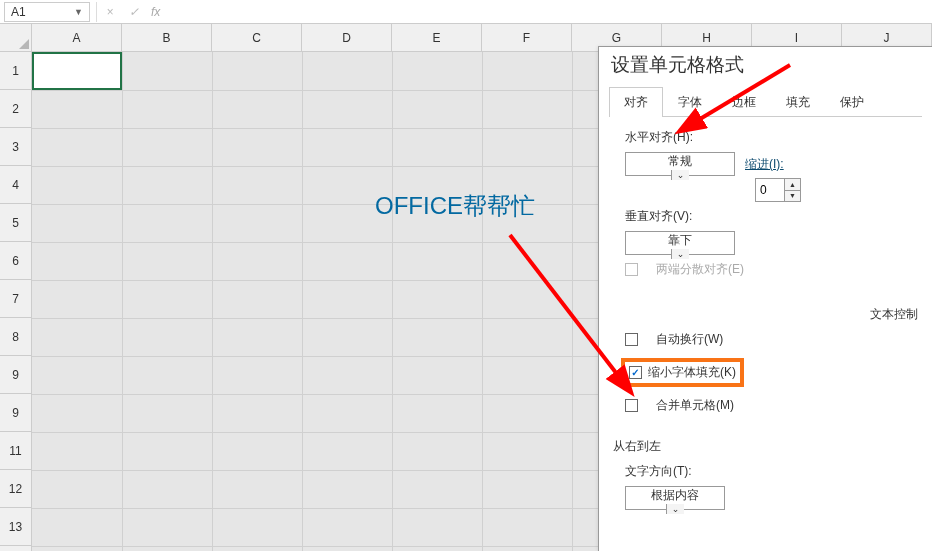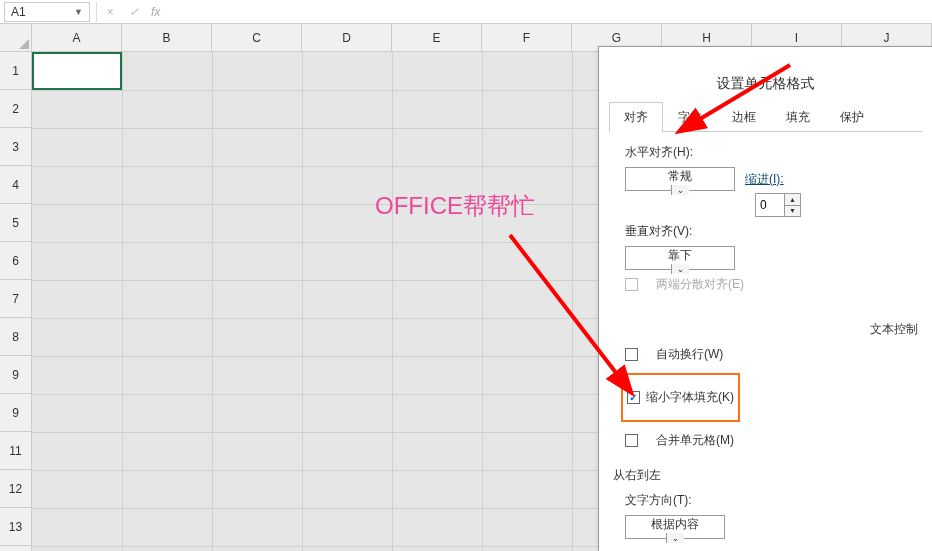--- a/index.html
+++ b/index.html
@@ -30,25 +30,25 @@
 .col-head { width: 90px; border-right: 1px solid #ccc; display: flex; align-items: center; justify-content: center; color: #333; }
 .col-head.first { width: 90px; }
 
 
 .grid-right { flex: 1; position: relative; }
 .shade { position: absolute; left: 0; right: 0; top: 28px; bottom: 0; background: #e6e6e6; }
 .a1-white { position: absolute; left: 0; top: 28px; width: 90px; height: 38px; background: #fff; border: 2px solid #217346; }
 .gridlines-v { position: absolute; top: 28px; bottom: 0; width: 1px; background: #d0d0d0; }
 .gridlines-h { position: absolute; left: 0; right: 0; height: 1px; background: #d0d0d0; }
 
-.watermark { position: absolute; left: 375px; top: 190px; font-size: 24px; color: #ec4899; font-weight: 400; pointer-events: none; }
+.watermark { position: absolute; left: 375px; top: 190px; font-size: 24px; color: #0369a1; font-weight: 400; pointer-events: none; }
 
 
 .dialog { position: absolute; left: 598px; top: 46px; width: 334px; height: 505px; background: #fff; border-left: 1px solid #999; border-top: 1px solid #999; box-shadow: -1px 0 3px rgba(0,0,0,0.08); }
-.dlg-title { padding: 28px 12px 8px; font-size: 14px; color: #333; text-align: center; }
+.dlg-title { padding: 5px 12px 8px; font-size: 19px; color: #333; }
 .dlg-tabs { display: flex; border-bottom: 1px solid #ccc; margin: 0 10px; gap: 0; }
 .dlg-tab { padding: 6px 14px; border: 1px solid transparent; border-bottom: none; cursor: pointer; font-size: 12px; color: #333; position: relative; top: 1px; }
 .dlg-tab.active { border-color: #ccc; background: #fff; }
 
 .dlg-body { padding: 12px 14px; }
 .section-title { font-size: 12px; margin: 6px 0 8px; }
 .field-row { display: flex; align-items: center; gap: 10px; margin: 6px 0 4px 12px; }
 .field-label { font-size: 12px; color: #333; margin-bottom: 4px; margin-left: 12px; }
 .combo { display: flex; align-items: center; border: 1px solid #999; height: 24px; background: #fff; flex-direction: column; }
 .combo .ctxt { flex: 1; padding: 0 6px; font-size: 12px; }
@@ -62,21 +62,21 @@
 .spinner .spbtns div { flex: 1; display: flex; align-items: center; justify-content: center; font-size: 7px; background: #f4f4f4; border-bottom: 1px solid #999; }
 .spinner .spbtns div:last-child { border-bottom: none; }
 
 .check-row { display: flex; align-items: center; gap: 18px; margin: 6px 0 6px 12px; }
 .check { width: 13px; height: 13px; border: 1px solid #666; display: flex; align-items: center; justify-content: center; font-size: 10px; line-height: 1; }
 .check.checked::after { content: '✓'; color: #0066cc; font-weight: bold; }
 .check.disabled { border-color: #bbb; }
 .check-label { font-size: 12px; }
 .check-label.disabled { color: #aaa; }
 
-.highlight-box { border: 2px solid #f97316; padding: 14px 4px; margin: 4px 0 4px 8px; display: inline-flex; align-items: center; gap: 6px; }
+.highlight-box { border: 4px solid #f97316; padding: 2px 4px; margin: 4px 0 4px 8px; display: inline-flex; align-items: center; gap: 6px; }
 
 svg.arrow-svg { position: absolute; pointer-events: none; overflow: visible; }
 
 </style>
 </head>
 <body>
 
 <div class="formula-bar">
   <div class="name-box">
     <span class="nbtxt">A1</span>
@@ -201,21 +201,21 @@
     </div>
     <div class="highlight-box">
       <div class="check checked"></div>
       <span class="check-label">缩小字体填充(K)</span>
     </div>
     <div class="check-row">
       <div class="check"></div>
       <span class="check-label">合并单元格(M)</span>
     </div>
 
-    <div class="section-title" style="margin-top:18px;">从右到左</div>
+    <div class="section-title" style="margin-top:24px;">从右到左</div>
     <div class="field-label">文字方向(T):</div>
     <div class="field-row">
       <div class="combo w100">
         <span class="ctxt">根据内容</span>
         <span class="cbtn">⌄</span>
       </div>
     </div>
   </div>
 </div>
 

